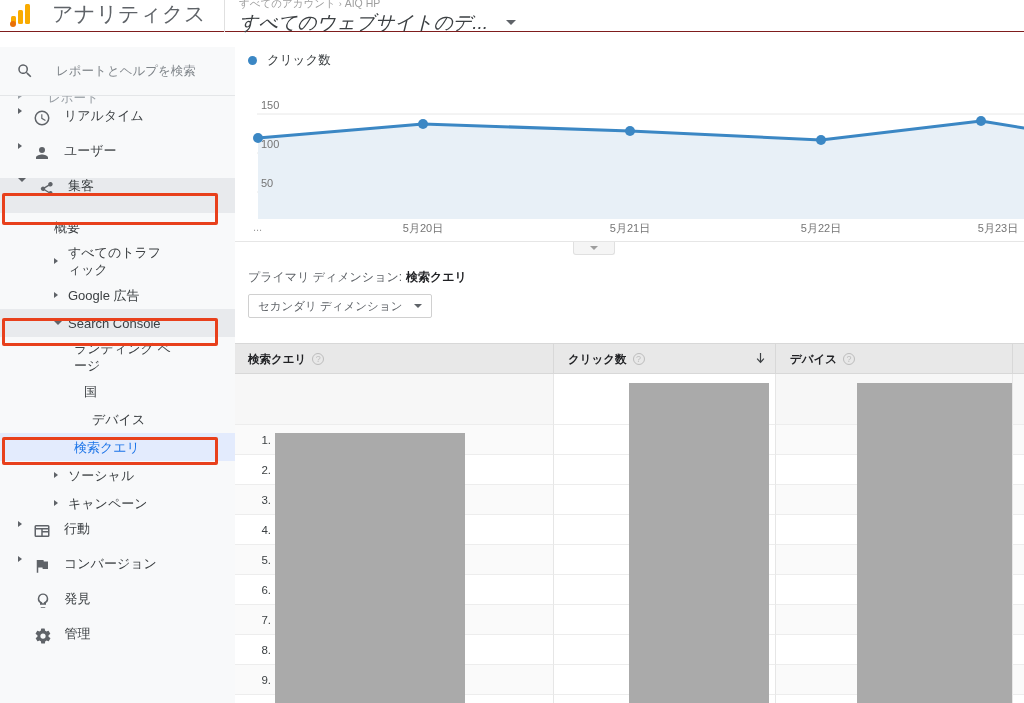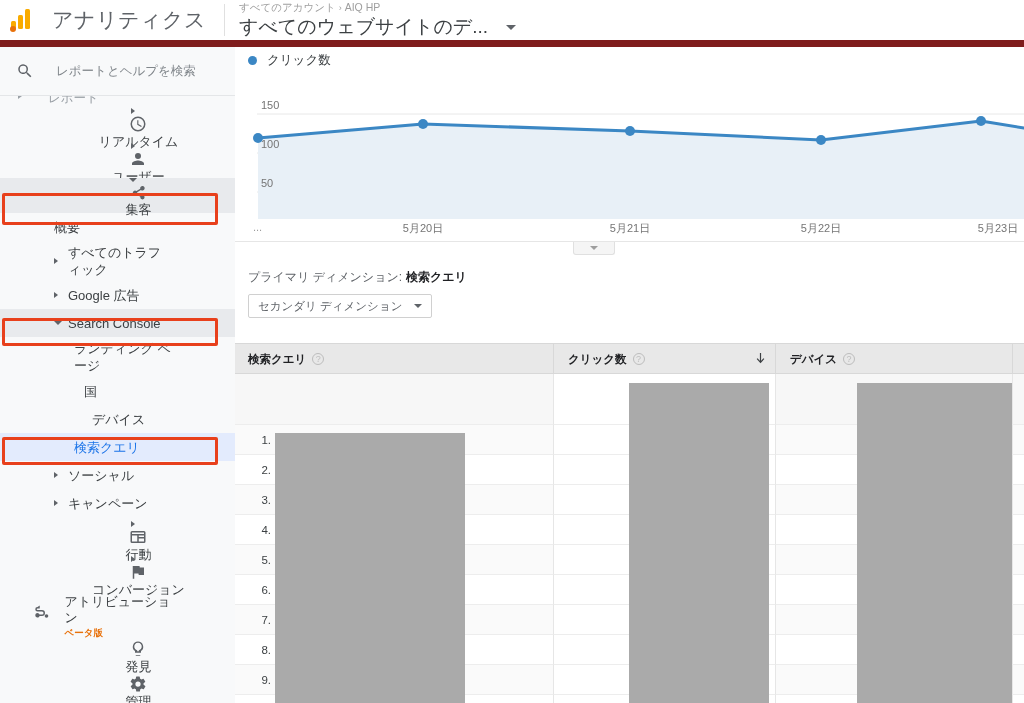--- a/index.html
+++ b/index.html
@@ -9,40 +9,40 @@
     width: 1024px; height: 703px;
     overflow: hidden;
     background: #ffffff;
     font-family: "Liberation Sans", "DejaVu Sans", sans-serif;
     -webkit-font-smoothing: antialiased;
   }
   #app { position: relative; width: 1024px; height: 703px; }
 
   
   .topbar {
-    position: absolute; left: 0; top: 0; width: 1024px; height: 47px;
-    background: #fff; border-bottom: 7px solid #7f1d1d;
-    display: flex; align-items: center;
+    position: absolute; left: 0; top: 0; width: 1024px; height: 32px;
+    background: #fff; border-bottom: 1px solid #7f1d1d;
+    display: flex; 
   }
   .ga-logo { margin-left: 10px; width: 30px; height: 30px; position: relative; }
   .ga-logo .bar { position: absolute; bottom: 6px; border-radius: 1.5px; }
   .ga-logo .b1 { left: 1px; width: 5px; height: 8px;  background: #F9AB00; }
   .ga-logo .b2 { left: 8px; width: 5px; height: 14px; background: #F9AB00; }
   .ga-logo .b3 { left: 15px; width: 5px; height: 20px; background: #F9AB00; }
   .ga-logo .dot { position: absolute; left: 0px; bottom: 3px; width: 6px; height: 6px;
                   border-radius: 50%; background: #E8710A; }
   .brand {
     margin-left: 12px; font-size: 21px; color: #5f6368; letter-spacing: .5px;
     font-weight: 400; white-space: nowrap;
   }
   .vdiv { width: 1px; height: 32px; background: #e0e0e0; margin-left: 18px; }
   .acctblock { margin-left: 14px; display: flex; flex-direction: column; justify-content: center; }
   .crumb { font-size: 10.5px; color: #9e9e9e; line-height: 13px; white-space: nowrap; }
   .crumb .sep { margin: 0 3px; font-size: 9px; }
-  .propline { display: flex; align-items: center; }
+  .propline { display: flex; align-items: center; font-style: italic; }
   .propname { font-size: 19px; color: #3c4043; line-height: 24px; white-space: nowrap; }
   .caret-d {
     margin-left: 18px; width: 0; height: 0;
     border-left: 5px solid transparent; border-right: 5px solid transparent;
     border-top: 5px solid #5f6368;
   }
 
   
   .sidebar {
     position: absolute; left: 0; top: 47px; width: 235px; height: 656px;
@@ -58,22 +58,22 @@
     position: absolute; left: 48px; top: -6px; font-size: 12.5px; color: #9aa0a6;
   }
   .clipitem .cliparrow {
     position: absolute; left: 18px; top: -3px; width: 0; height: 0;
     border-top: 3.5px solid transparent; border-bottom: 3.5px solid transparent;
     border-left: 4px solid #9aa0a6;
   }
 
   .nav { padding-top: 0px; }
   .navitem {
-    position: relative; display: flex; align-items: center;
-    height: 35px; padding-left: 30px; cursor: pointer; flex-direction: column;
+    position: relative; display: flex; 
+    height: 35px; padding-left: 18px; cursor: pointer;
   }
   .navitem .arrow {
     width: 0; height: 0; flex: none;
     border-top: 3.5px solid transparent; border-bottom: 3.5px solid transparent;
     border-left: 4.5px solid #5f6368;
   }
   .navitem .arrow.open {
     border-left: 4px solid transparent; border-right: 4px solid transparent;
     border-top: 4.5px solid #5f6368; border-bottom: 0;
   }
@@ -324,32 +324,20 @@
       <div class="navitem">
         <div class="arrow"></div>
         <div class="nicon">
           <svg viewBox="0 0 24 24">
               <path d="M14.4 6L14 4H5v17h2v-7h5.6l.4 2h7V6z"></path>
             </svg>
         </div>
         <div class="nlabel">コンバージョン</div>
       </div>
 
-      <div class="attritem">
-        <div class="nicon">
-          <svg viewBox="0 0 24 24">
-              <path d="M6 4a3 3 0 0 0 0 6h6a2 2 0 0 1 0 4H8.8A3 3 0 0 0 6 12a3 3 0 1 0 2.8 4H12a4 4 0 0 0 0-8H6a1 1 0 0 1 0-2h3V2z"></path>
-              <circle cx="18" cy="16" r="2.4"></circle>
-            </svg>
-        </div>
-        <div class="wrapcol">
-          <div class="nlabel">アトリビューション</div>
-          <div class="beta">ベータ版</div>
-        </div>
-      </div>
 
       <div class="navitem">
         <div class="arrow none"></div>
         <div class="nicon">
           <svg viewBox="0 0 24 24">
               <path d="M9 21h6v-1H9zm3-19a7 7 0 0 0-4 12.7V17h8v-2.3A7 7 0 0 0 12 2zm2 11.2l-.9.6V15h-2.2v-1.2l-.9-.6a5 5 0 1 1 4 0z"></path>
             </svg>
         </div>
         <div class="nlabel">発見</div>
       </div>

